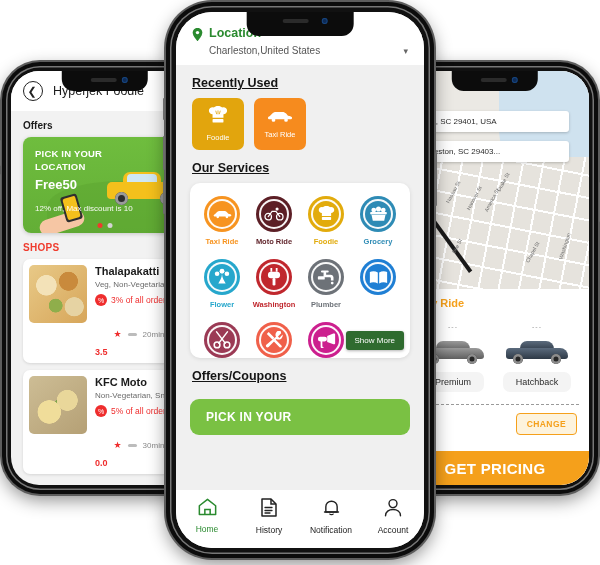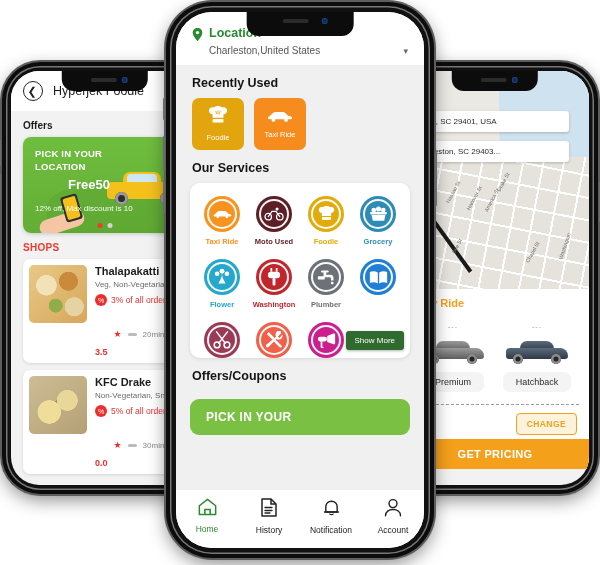--- a/index.html
+++ b/index.html
@@ -35,21 +35,21 @@
   .back-circle span { font-size:11px; line-height:1; color:#222; margin-left:-2px; }
   .l-title { font-size:12.5px; font-weight:400; color:#1b1b1b; }
   .l-sect { font-size:10px; font-weight:700; color:#1b1b1b; padding:9px 12px 6px; }
   .l-sect.shops { color:#ef3b2d; letter-spacing:.3px; }
   .offer-card { margin:0 12px; height:96px; border-radius:8px; overflow:hidden; position:relative;
      background:linear-gradient(180deg,#6fbd3e,#63ae36); box-shadow:0 1px 4px rgba(0,0,0,.18); }
   .offer-card .bg-hill { position:absolute; right:-10px; bottom:0; width:150px; height:52px;
      background:#5da531; border-radius:60% 60% 0 0; opacity:.55; }
   .offer-txt { position:absolute; left:12px; top:10px; color:#fff; }
   .offer-txt .l1 { font-size:9.5px; font-weight:700; line-height:13px; letter-spacing:.2px; }
-  .offer-txt .l2 { font-size:13px; font-weight:700; margin-top:4px;margin-left:33px; }
+  .offer-txt .l2 { font-size:13px; font-weight:700; margin-top:4px; }
   .offer-txt .l3 { font-size:8px; margin-top:12px; opacity:.95; white-space:nowrap; }
   .taxi-art { position:absolute; right:6px; top:34px; width:74px; height:34px; }
   .taxi-body { position:absolute; left:0; bottom:6px; width:72px; height:17px; background:#f4c01c;
      border-radius:5px 9px 4px 4px; }
   .taxi-top { position:absolute; left:16px; bottom:20px; width:38px; height:13px; background:#f4c01c;
      border-radius:7px 7px 0 0; }
   .taxi-win { position:absolute; left:20px; bottom:22px; width:30px; height:9px; background:#cfe7f3;
      border-radius:4px 4px 0 0; }
   .wheel { position:absolute; bottom:0; width:13px; height:13px; border-radius:50%; background:#2d2d2d;
      box-shadow: inset 0 0 0 3px #9a9a9a; }
@@ -123,38 +123,38 @@
      box-shadow: inset 0 0 0 2.5px #8d8d8d; }
   .car-w.a { left:7px; } .car-w.b { right:7px; }
   .gray .car-body, .gray .car-top { background:linear-gradient(180deg,#9a9a9a,#5f5f5f); }
   .navy .car-body, .navy .car-top { background:linear-gradient(180deg,#5b6b7d,#2e3946); }
   .car-pill { margin-top:8px; display:inline-block; background:#f4f4f4; border-radius:7px;
      padding:5px 13px; font-size:9px; color:#2b2b2b; }
   .dashed { border-top:1.6px dashed #9a9a9a; margin:12px 0 0; }
   .change-row { display:flex; justify-content:flex-end; padding:8px 2px 0; }
   .change-btn { background:#fdf3dd; border:1px solid #f5a01b; color:#f5a01b; font-size:8.5px;
      font-weight:700; letter-spacing:.4px; border-radius:4px; padding:5px 10px; }
-  .pricing-btn { margin:4px -10px 0; background:#f5a01b; color:#fff; text-align:center;
-     font-size:11px; font-weight:700; padding:9px 0; letter-spacing:.3px; }
+  .pricing-btn { margin:16px -10px 0; background:#f5a01b; color:#fff; text-align:center;
+     font-size:15px; font-weight:700; padding:9px 0; letter-spacing:.3px; }
 
   
   #phone-center { left:166px; top:2px; width:268px; height:556px; border-radius:46px; z-index:10; }
   #phone-center .bezel { border-radius:42px; }
   #phone-center .screen { inset:10px; border-radius:36px; background:#f0f0f0; }
   #phone-center .notch { height:24px; width:43%; }
   .c-loc { background:#fff; padding:14px 16px 9px; }
   .c-loc-row { display:flex; align-items:center; gap:6px; }
   .pin { width:11px; height:11px; position:relative; flex:0 0 auto; }
   .pin svg { display:block; }
   .loc-label { font-size:12.5px; color:#2a8a2f; font-weight:600; }
   .loc-value-row { display:flex; align-items:center; gap:24px; margin-top:5px; padding-left:17px;justify-content:space-between; }
   .loc-value { font-size:10px; color:#555; }
   .chev { font-size:9px; color:#666; }
   .c-body { padding:0 0 0; }
-  .c-head { font-size:12.5px; font-weight:700; color:#141414; padding:11px 16px 8px; }
+  .c-head { font-size:12.5px; font-weight:700; color:#141414; padding:11px 16px 8px;text-decoration:underline; }
   .recent-row { display:flex; gap:10px; padding:0 16px; }
   .recent-tile { width:52px; height:52px; border-radius:7px; display:flex; flex-direction:column;
      align-items:center; justify-content:center; gap:3px; color:#fff; }
   .recent-tile.foodie { background:#e2a50d; }
   .recent-tile.taxi { background:#f68b1e; }
   .recent-tile .lbl { font-size:7.5px; }
   .svc-card { margin:0 14px; background:#fff; border-radius:10px; padding:13px 6px 0;
      height:175px; overflow:hidden; box-shadow:0 1px 4px rgba(0,0,0,.1); position:relative; }
   .svc-grid { display:grid; grid-template-columns:repeat(4,1fr); row-gap:13px; }
   .svc { display:flex; flex-direction:column; align-items:center; gap:5px; }
@@ -241,21 +241,21 @@
             <span class="star">★</span>
             <span class="dotsep"></span>
             <span class="mins">20mins</span>
           </div>
         </div>
       </div>
 
       <div class="shop-card">
         <div class="shop-thumb thumb-wrap"></div>
         <div class="shop-info">
-          <div class="shop-name">KFC Drake</div>
+          <div class="shop-name">KFC Moto</div>
           <div class="shop-cats">Non-Vegetarian, Snack</div>
           <div class="shop-off">
             <div class="off-badge">%</div>
             <div class="off-text">5% of all orders</div>
           </div>
           <div class="shop-meta">
             <span class="rate">0.0</span>
             <span class="star">★</span>
             <span class="dotsep"></span>
             <span class="mins">30mins</span>
@@ -399,21 +399,21 @@
 
             <div class="svc">
               <span class="svc-ring" style="background:#5c1f26">
                 <svg class="g" width="20" height="14" viewBox="0 0 26 18">
                     <circle cx="5.5" cy="12.5" r="4.2" fill="none" stroke="#fff" stroke-width="1.7"></circle>
                     <circle cx="20.5" cy="12.5" r="4.2" fill="none" stroke="#fff" stroke-width="1.7"></circle>
                     <path d="M5.5 12.5l5-7h5l5 7M10.5 5.5h5" stroke="#fff" stroke-width="1.5" fill="none" stroke-linecap="round"></path>
                     <circle cx="17" cy="2.6" r="2" fill="#fff"></circle>
                   </svg>
               </span>
-              <span class="svc-lbl" style="color:#5c1f26">Moto Used</span>
+              <span class="svc-lbl" style="color:#5c1f26">Moto Ride</span>
             </div>
 
             <div class="svc">
               <span class="svc-ring" style="background:#e2ab0c">
                 <svg class="g" width="19" height="17" viewBox="0 0 24 22">
                     <path d="M6 9C3.8 9 2 7.3 2 5.2 2 3.1 3.8 1.4 6 1.4c.5 0 1 .1 1.4.3C8.2.7 10 0 12 0s3.8.7 4.6 1.7c.4-.2.9-.3 1.4-.3 2.2 0 4 1.7 4 3.8C22 7.3 20.2 9 18 9v4H6V9z" fill="#fff"></path>
                     <rect x="6" y="14.2" width="12" height="4" rx="1" fill="#fff"></rect>
                   </svg>
               </span>
               <span class="svc-lbl" style="color:#e2ab0c">Foodie</span>

